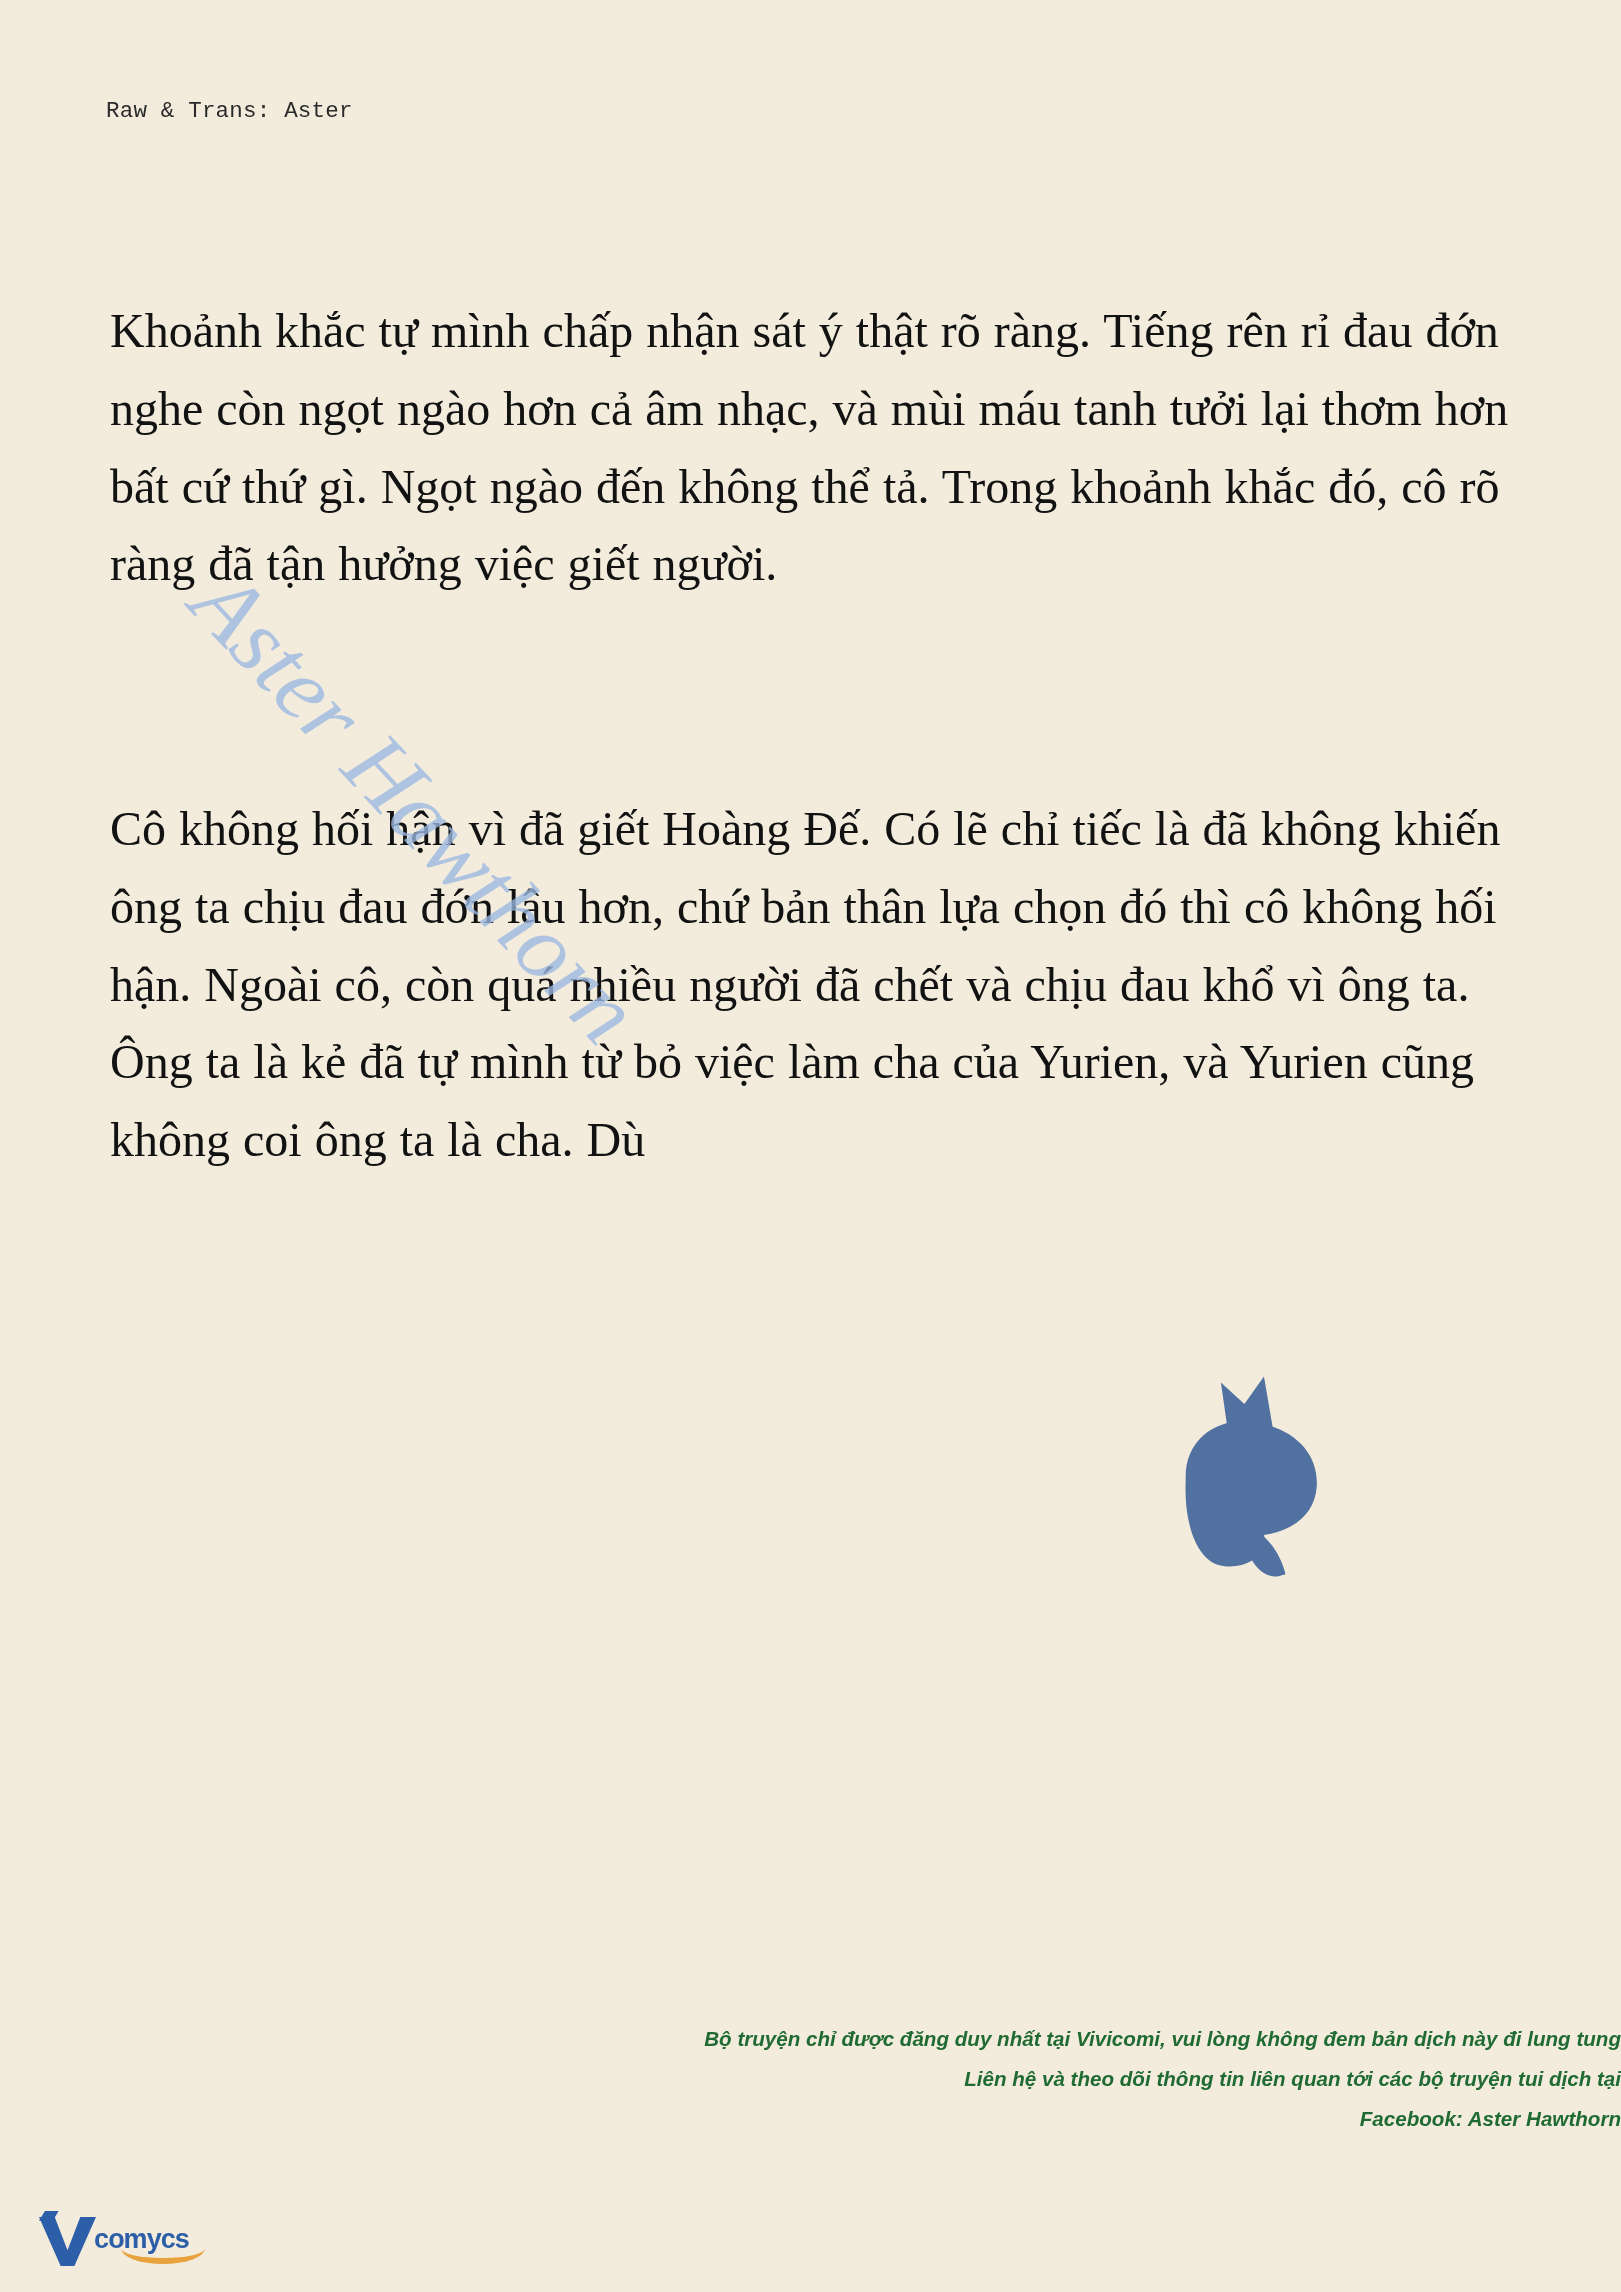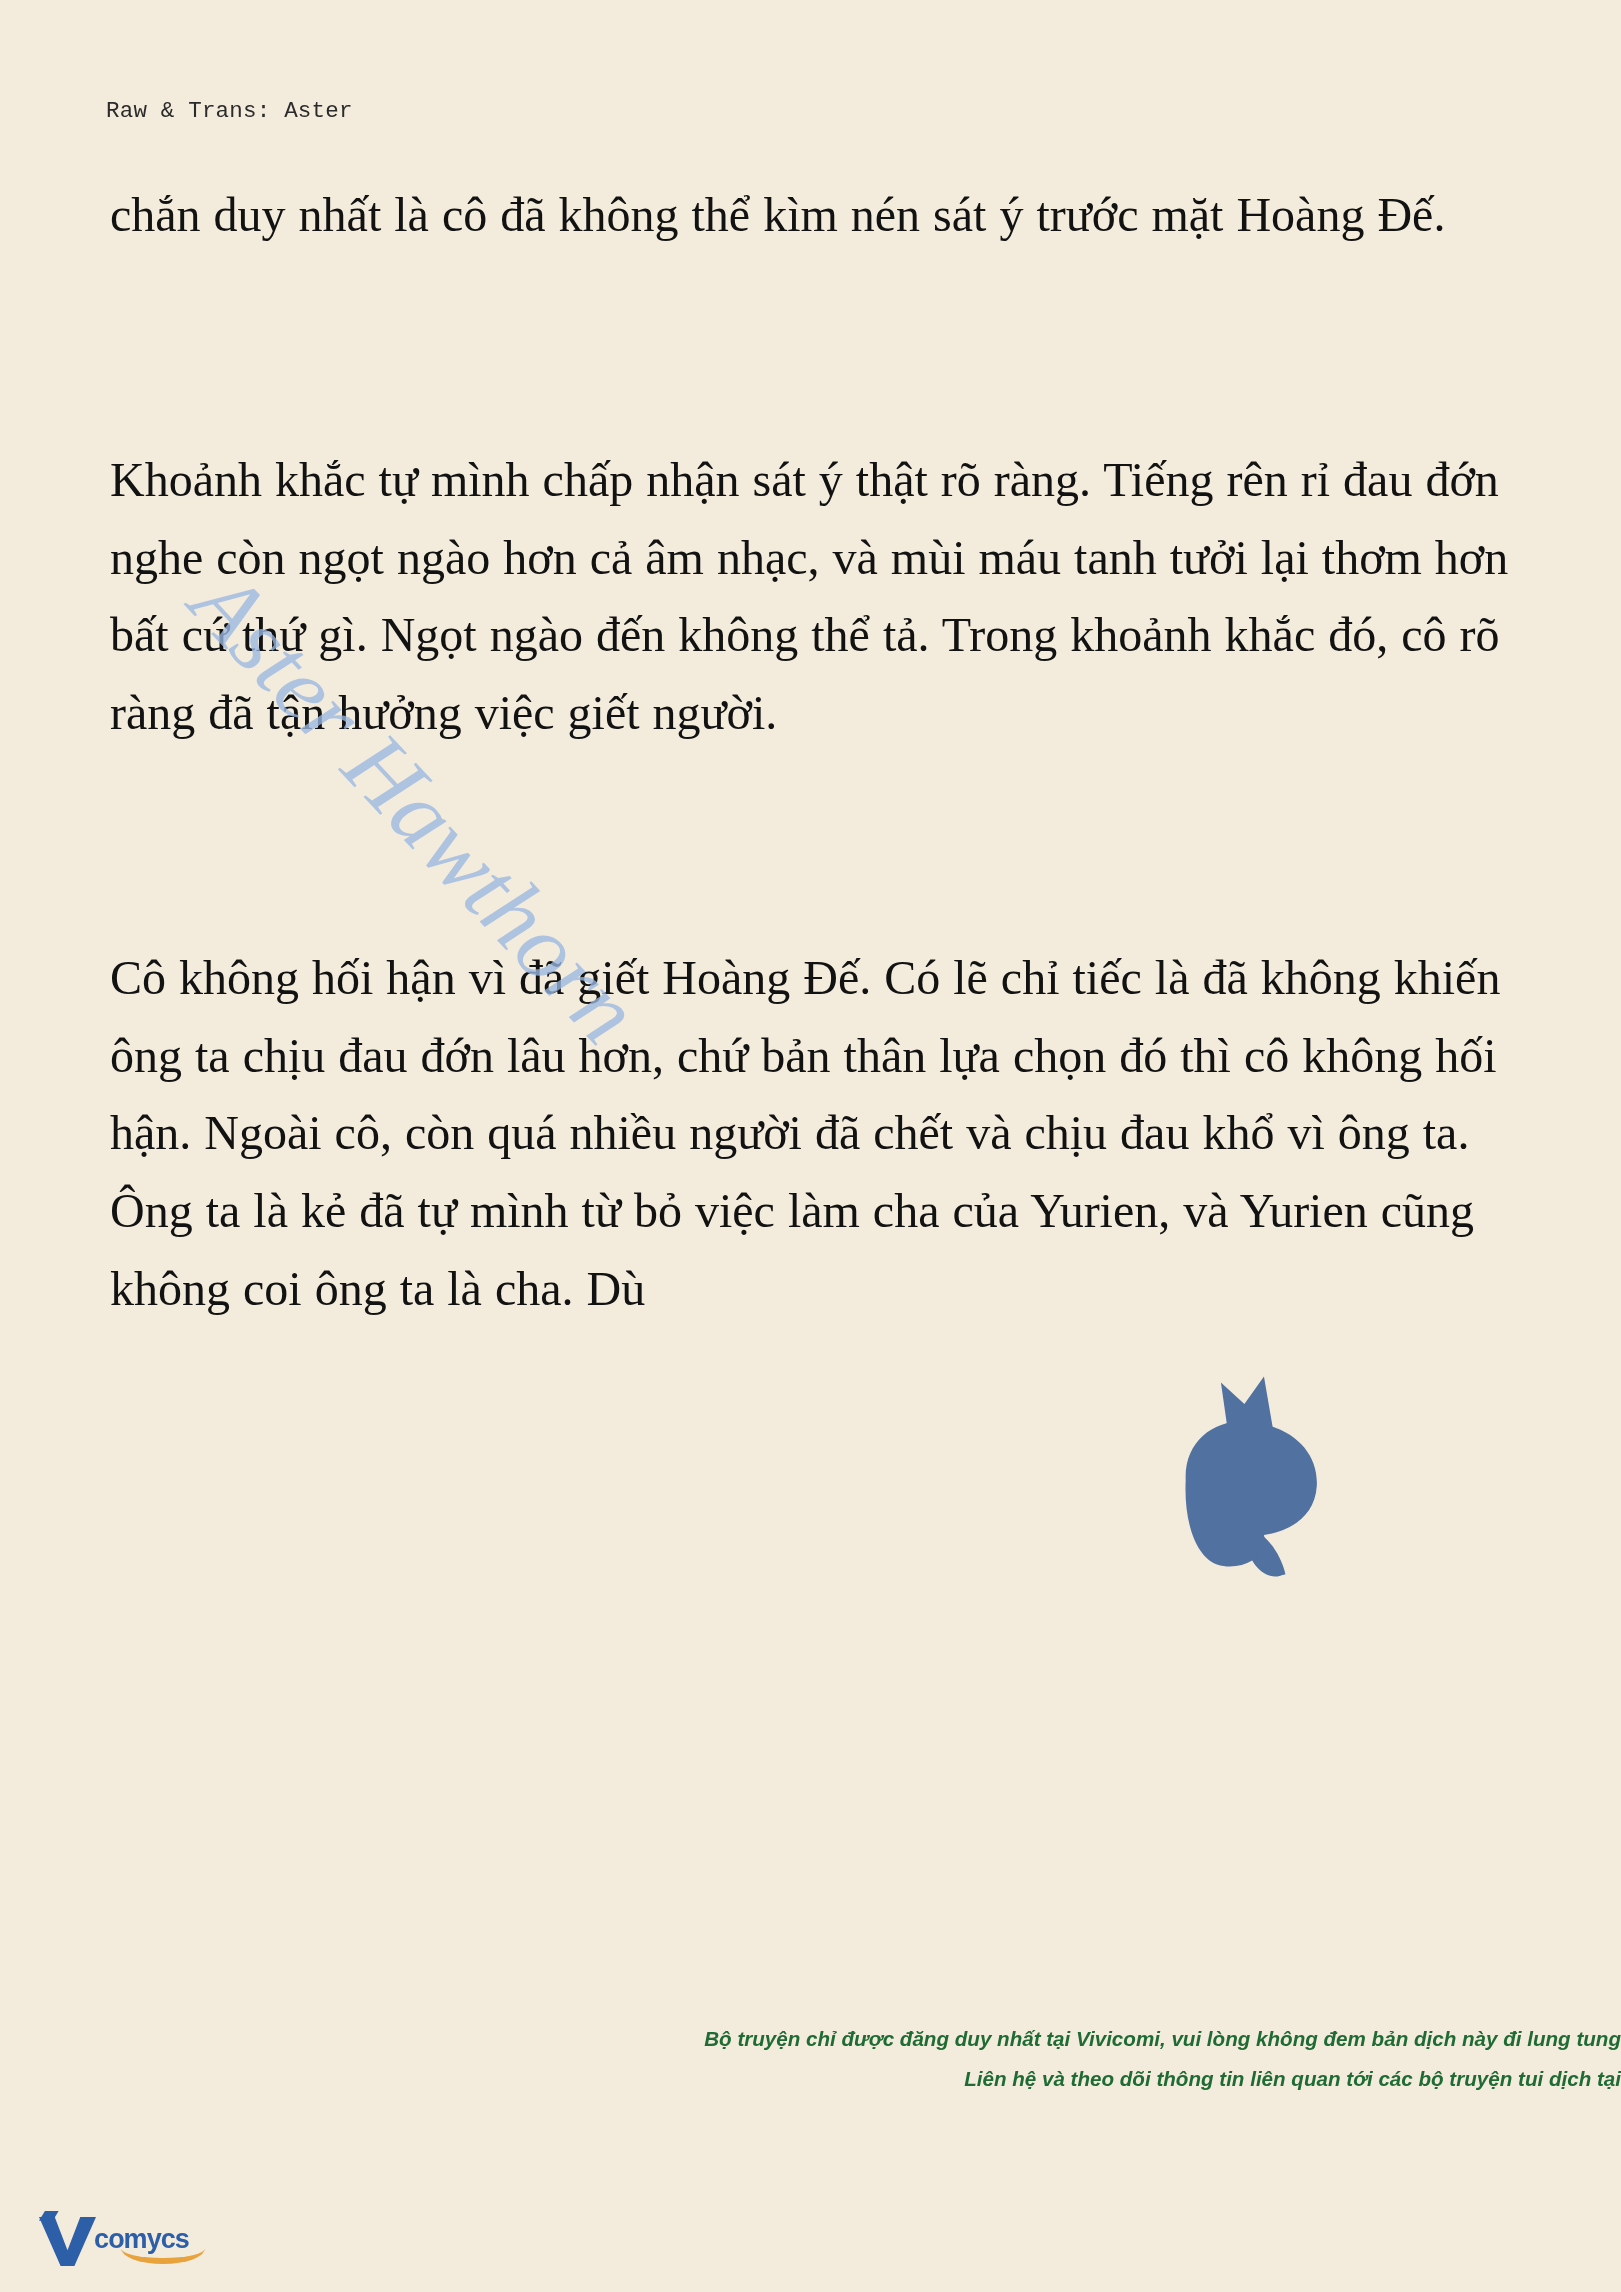--- a/index.html
+++ b/index.html
@@ -126,21 +126,20 @@
     border-bottom: 6.9px solid #e8a33d;
     border-radius: 0 0 50% 50%;
   }
 </style>
 </head>
 <body>
 
 <div class="credit">Raw &amp; Trans: Aster</div>
 
 <div class="content">
-  <p class="para">chắn duy nhất là cô đã không thể kìm nén sát ý trước mặt Hoàng Đế.</p>
   <div class="spacer-1"></div>
   <p class="para">Khoảnh khắc tự mình chấp nhận sát ý thật rõ ràng. Tiếng rên rỉ đau đớn nghe còn ngọt ngào hơn cả âm nhạc, và mùi máu tanh tưởi lại thơm hơn bất cứ thứ gì. Ngọt ngào đến không thể tả. Trong khoảnh khắc đó, cô rõ ràng đã tận hưởng việc giết người.</p>
   <div class="spacer-2"></div>
   <p class="para tight">Cô không hối hận vì đã giết Hoàng Đế. Có lẽ chỉ tiếc là đã không khiến ông ta chịu đau đớn lâu hơn, chứ bản thân lựa chọn đó thì cô không hối hận. Ngoài cô, còn quá nhiều người đã chết và chịu đau khổ vì ông ta. Ông ta là kẻ đã tự mình từ bỏ việc làm cha của Yurien, và Yurien cũng không coi ông ta là cha. Dù</p>
 </div>
 
 <div class="watermark">Aster Hawthorn</div>
 
 <div class="cat-mark">
   <svg viewBox="0 0 230 260" width="225" height="255" aria-hidden="true">
@@ -149,20 +148,21 @@
              C192 176, 168 192, 140 196 C142 212, 150 226, 160 236
              C150 242, 136 236, 128 222 C118 228, 104 230, 92 226
              C70 218, 58 182, 60 140 Z" fill="#44679c"></path>
     <path d="M138 196 C150 206, 158 220, 162 236 C152 240, 140 232, 132 218 Z" fill="#44679c"></path>
   </svg>
 </div>
 
 <div class="footer">
   <div>Bộ truyện chỉ được đăng duy nhất tại Vivicomi, vui lòng không đem bản dịch này đi lung tung</div>
   <div>Liên hệ và theo dõi thông tin liên quan tới các bộ truyện tui dịch tại</div>
+  <div>Facebook: Aster Hawthorn</div>
 </div>
 
 <div class="logo">
   <span class="logo-v">
     <svg viewBox="0 0 62 58" width="61" height="57" aria-hidden="true">
       <path d="M2 6 L18 6 L31 40 L44 6 L60 6 L38 56 L24 56 Z" fill="#2d5ea8"></path>
       <path d="M8 0 L22 0 L16 10 L2 10 Z" fill="#2d5ea8"></path>
     </svg>
   </span>
   <span class="logo-text">comycs</span>

